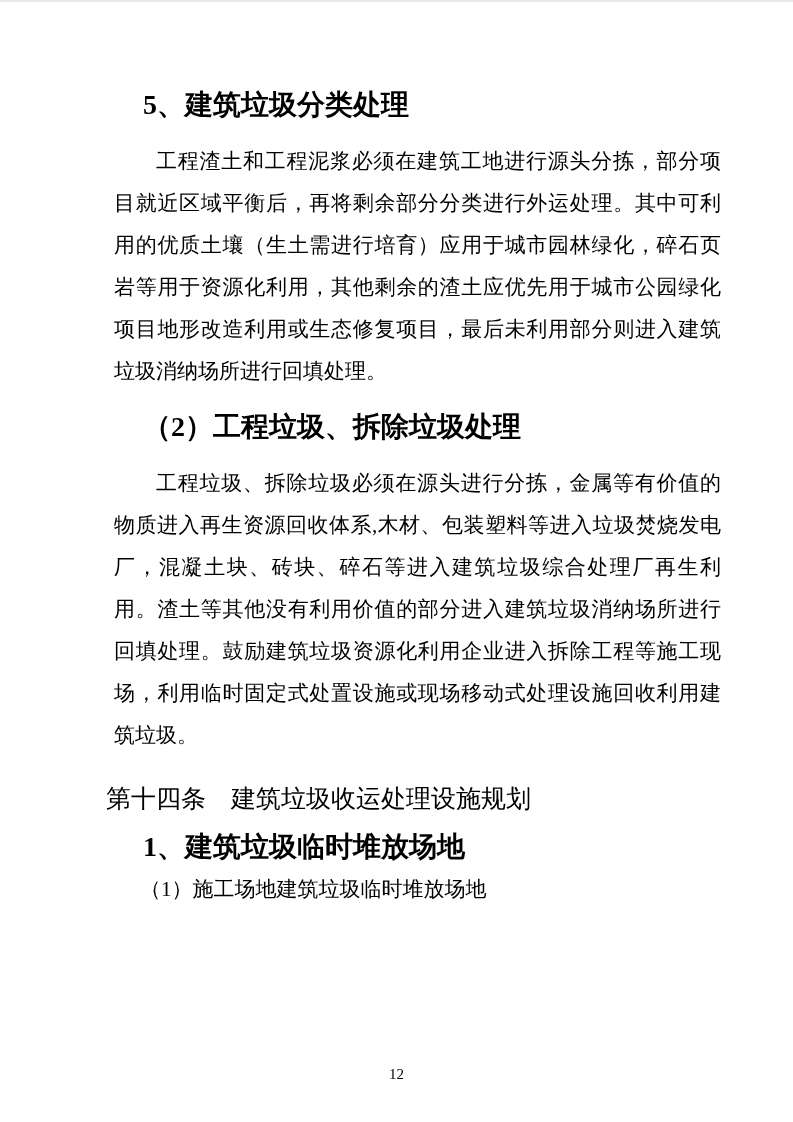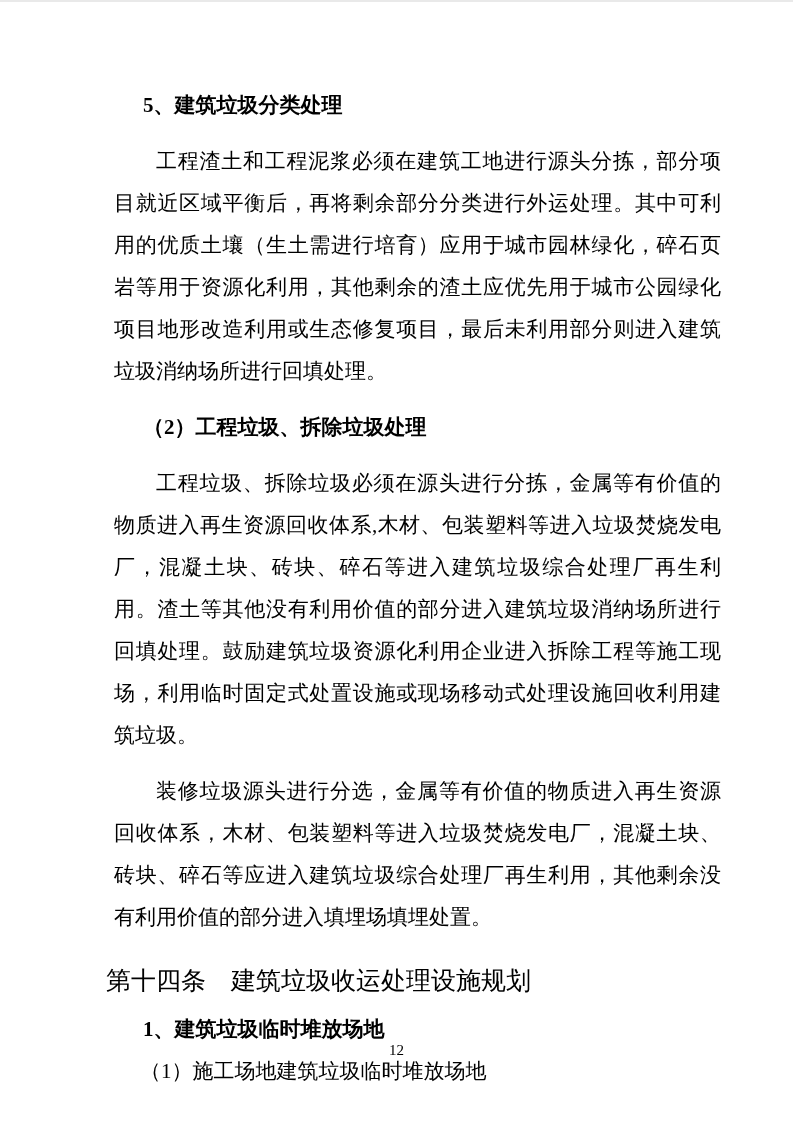--- a/index.html
+++ b/index.html
@@ -19,21 +19,21 @@
     position: absolute;
     top: 0; left: 0;
     width: 100%;
     height: 2px;
     background: #e9e9e9;
   }
   .doc {
     padding: 84px 58px 0 100px;
   }
   .h-bold {
-    font-size: 21px;
+    font-size: 28px;
     line-height: 42px;
     font-weight: bold;
     text-indent: 43px;
     white-space: nowrap;
     font-family: Liberation Serif, serif;
   }
   .para {
     font-size: 21px;
     line-height: 42px;
     margin: 14px;
@@ -51,21 +51,21 @@
     white-space: nowrap;
   }
   .plain-line {
     font-size: 21px;
     line-height: 42px;
     text-indent: 40px;
     white-space: nowrap;
   }
   .page-number {
     position: absolute;
-    top: 1040px;
+    top: 1064px;
     left: 0;
     width: 100%;
     text-align: center;
     font-size: 15px;
     line-height: 20px;
     font-family: "Liberation Serif", "DejaVu Serif", serif;
   }
 </style>
 </head>
 <body>
@@ -77,21 +77,20 @@
   <div class="h-bold">5、建筑垃圾分类处理</div>
 
 
   <p class="para">工程渣土和工程泥浆必须在建筑工地进行源头分拣，部分项目就近区域平衡后，再将剩余部分分类进行外运处理。其中可利用的优质土壤（生土需进行培育）应用于城市园林绿化，碎石页岩等用于资源化利用，其他剩余的渣土应优先用于城市公园绿化项目地形改造利用或生态修复项目，最后未利用部分则进入建筑垃圾消纳场所进行回填处理。</p>
 
   <div class="h-bold">（2）工程垃圾、拆除垃圾处理</div>
 
   <p class="para">工程垃圾、拆除垃圾必须在源头进行分拣，金属等有价值的物质进入再生资源回收体系,木材、包装塑料等进入垃圾焚烧发电厂，混凝土块、砖块、碎石等进入建筑垃圾综合处理厂再生利用。渣土等其他没有利用价值的部分进入建筑垃圾消纳场所进行回填处理。鼓励建筑垃圾资源化利用企业进入拆除工程等施工现场，利用临时固定式处置设施或现场移动式处理设施回收利用建筑垃圾。</p>
 
 
-  <p class="para">装修垃圾源头进行分选，金属等有价值的物质进入再生资源回收体系，木材、包装塑料等进入垃圾焚烧发电厂，混凝土块、砖块、碎石等应进入建筑垃圾综合处理厂再生利用，其他剩余没有利用价值的部分进入填埋场填埋处置。</p>
 
   <div class="h-major">第十四条　建筑垃圾收运处理设施规划</div>
 
   <div class="h-bold">1、建筑垃圾临时堆放场地</div>
 
   <div class="plain-line">（1）施工场地建筑垃圾临时堆放场地</div>
 
 </div>
 
 <div class="page-number">12</div>

